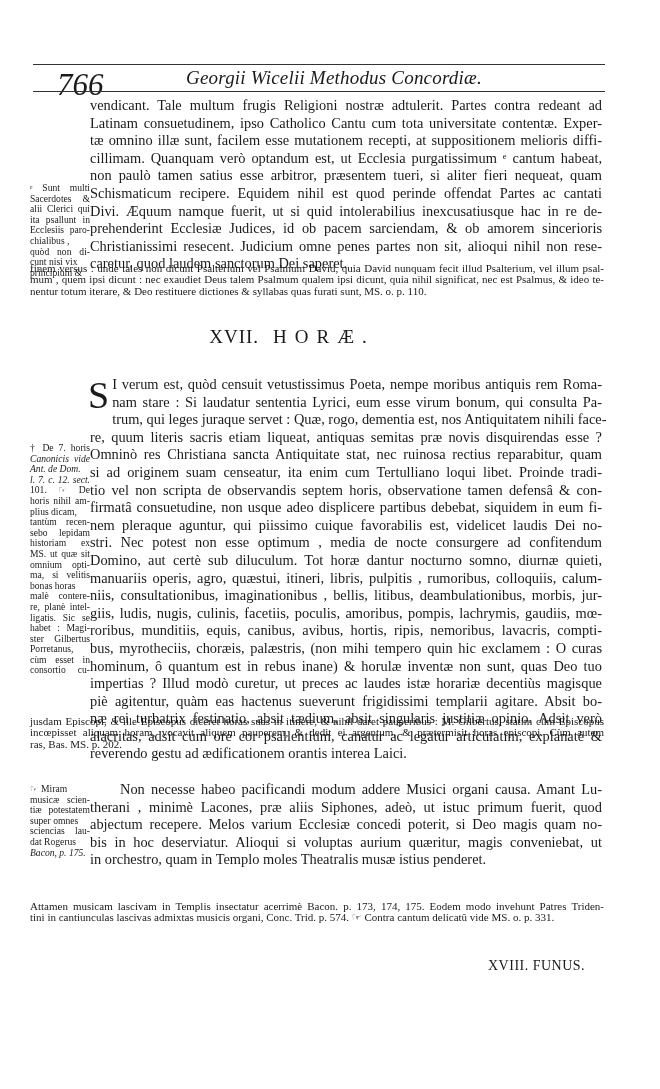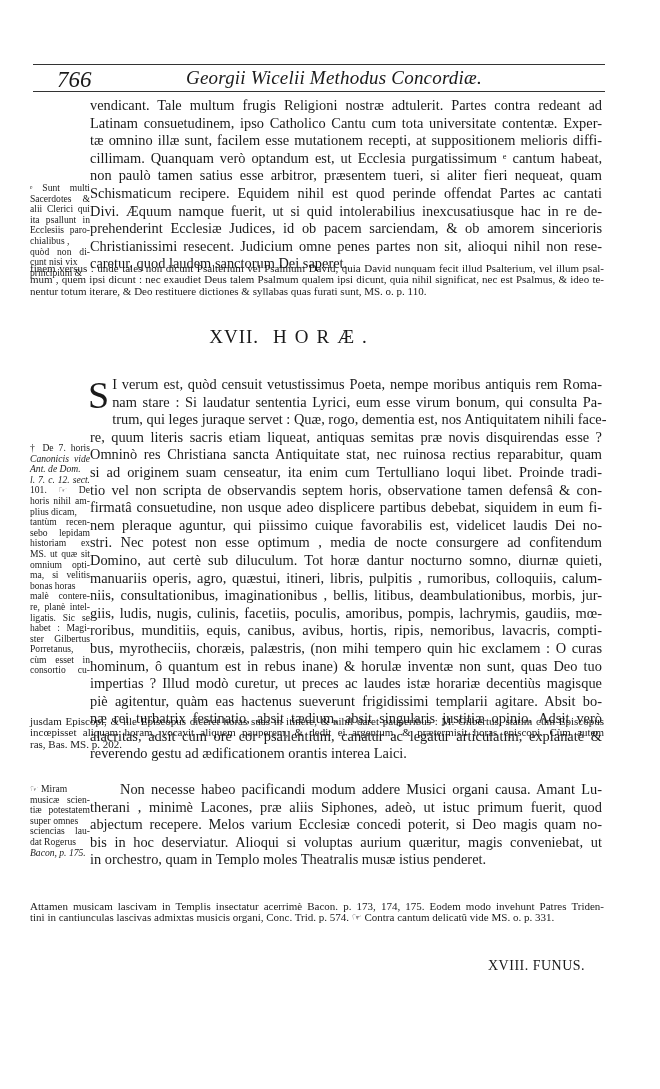--- a/index.html
+++ b/index.html
@@ -1,21 +1,21 @@
 <!DOCTYPE html>
 <html><head>
 <meta charset="utf-8">
 <style>
   html, body { margin: 0; padding: 0; background: #ffffff; }
   body { width: 660px; height: 1089px; position: relative; overflow: hidden;
          font-family: "Liberation Serif", "DejaVu Serif", serif; color: #1a1a1a; }
   .rule { position: absolute; left: 33px; width: 572px; height: 0; border-top: 1px solid #333; }
   .rule.top { top: 64px; }
   .rule.bot { top: 91px; }
-  #folio { position: absolute; left: 57px; top: 67px; font-size: 23px; font-style: italic; }
+  #folio { position: absolute; left: 57px; top: 67px; font-size: 31px; font-style: italic; }
   #running-head { position: absolute; left: 186px; top: 67px; font-size: 19px; font-style: italic; letter-spacing: 0.2px; }
 
   .main { position: absolute; left: 90px; width: 512px; font-size: 14.4px; line-height: 17.6px; text-align: justify; }
   .main .ln { display: block; white-space: nowrap; text-align-last: justify; text-align: justify; }
   .main .ln.last { text-align-last: left; }
   .margin { position: absolute; left: 30px; width: 60px; font-size: 9.6px; line-height: 10.6px; }
   .margin .ln { display: block; white-space: nowrap; text-align-last: justify; text-align: justify; }
   .margin .ln.last { text-align-last: left; }
   .fn { position: absolute; left: 30px; width: 574px; font-size: 11px; line-height: 11.4px; }
   .fn .ln { display: block; white-space: nowrap; text-align-last: justify; text-align: justify; }

